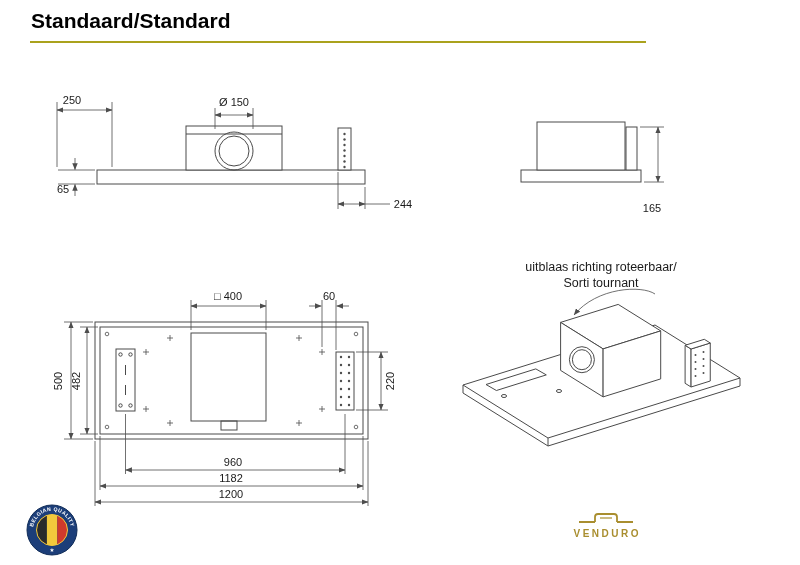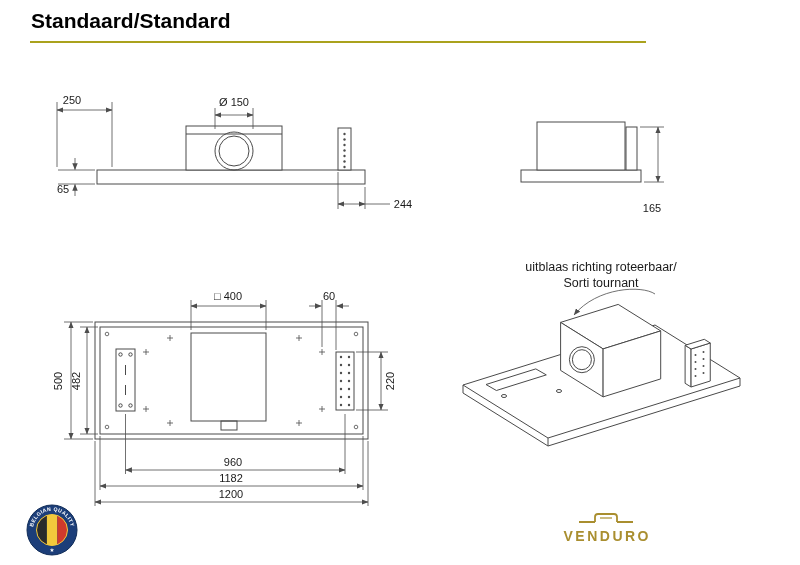--- a/index.html
+++ b/index.html
@@ -10,21 +10,21 @@
   #drawing{position:absolute;left:0;top:0;}
   #drawing text{font-family:"Liberation Sans","DejaVu Sans",sans-serif;font-size:11px;fill:#1a1a1a;}
   #drawing text.cap{font-size:12.5px;}
   #drawing .ln{stroke:#4a4a4a;stroke-width:1;fill:none;}
   #drawing .fw{stroke:#4a4a4a;stroke-width:1;fill:#ffffff;}
   #drawing .dim{stroke:#4d4d4d;stroke-width:0.8;fill:none;}
   #drawing .dot{fill:#4d4d4d;stroke:none;}
   .badge{position:absolute;left:26px;top:504px;width:52px;height:52px;}
   .brand{position:absolute;right:22px;top:508px;width:96px;text-align:center;}
   .brand-icon{display:block;margin:0 auto;}
-  .brand-text{font-size:14px;font-weight:bold;letter-spacing:2.5px;padding-left:2.5px;color:#a98e2f;margin-top:2px;}
+  .brand-text{font-size:10px;font-weight:bold;letter-spacing:2.5px;padding-left:2.5px;color:#a98e2f;margin-top:2px;}
 </style>
 </head>
 <body>
 
 <div class="stage">
 
   <div class="header">
     <span>Standaard/Standard</span>
   </div>
   <div class="header-rule"></div>

